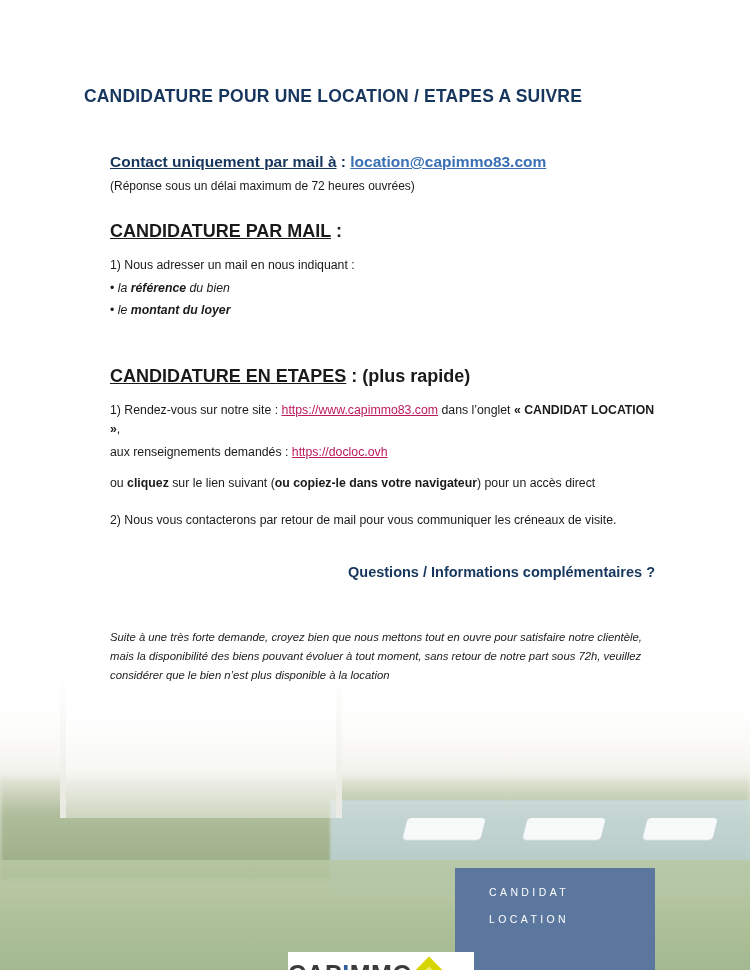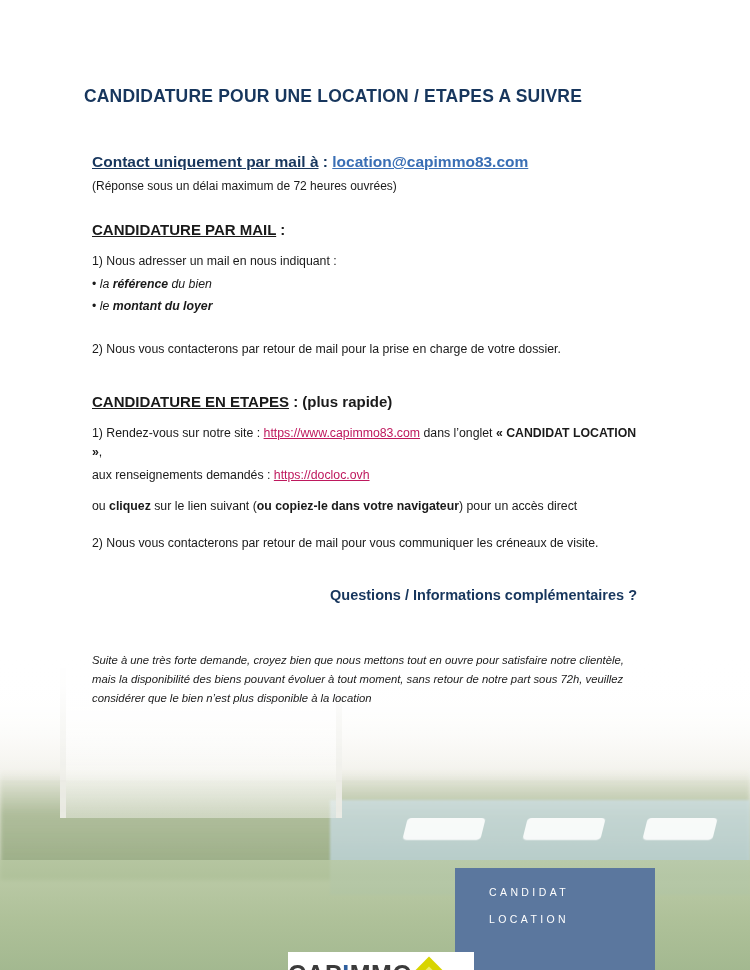--- a/index.html
+++ b/index.html
@@ -117,21 +117,21 @@
     width: 666px;
     text-align: center;
     font-size: 17.5px;
     font-weight: bold;
     letter-spacing: 0.2px;
     color: #17365d;
   }
 
   .body-col {
     position: absolute;
-    left: 92px;
+    left: 110px;
     top: 152px;
     width: 545px;
   }
 
   .contact-line {
     font-size: 15.5px;
     font-weight: bold;
     color: #17365d;
     margin: 0 0 7px 0;
     line-height: 1.3;
@@ -144,21 +144,21 @@
     text-decoration: underline;
     font-weight: bold;
   }
   .delay-note {
     font-size: 12px;
     color: #1a1a1a;
     margin: 0 0 28px 0;
   }
 
   .sec-head {
-    font-size: 15px;
+    font-size: 18px;
     font-weight: bold;
     color: #1a1a1a;
     margin: 0 0 14px 0;
   }
   .sec-head .u { text-decoration: underline; }
 
   p.para {
     font-size: 12.3px;
     line-height: 1.55;
     margin: 0 0 12px 0;
@@ -290,21 +290,20 @@
 
       <p class="bullet">
         <span class="dot">• </span><span>la </span><b>référence</b><span> du bien</span>
       </p>
       <p class="bullet">
         <span class="dot">• </span><span>le </span><b>montant du loyer</b>
       </p>
 
       <div class="gap-lg"></div>
 
-      <p class="para">2) Nous vous contacterons par retour de mail pour la prise en charge de votre dossier.</p>
 
       <div class="gap-lg"></div>
 
       <p class="sec-head">
         <span class="u">CANDIDATURE EN ETAPES</span><span> : (plus rapide)</span>
       </p>
 
       <p class="para tight">
         <span>1) Rendez-vous sur notre site : </span><a class="link" href="#">https://www.capimmo83.com</a><span> dans l’onglet </span><b>« CANDIDAT LOCATION »</b><span>,</span>
       </p>

